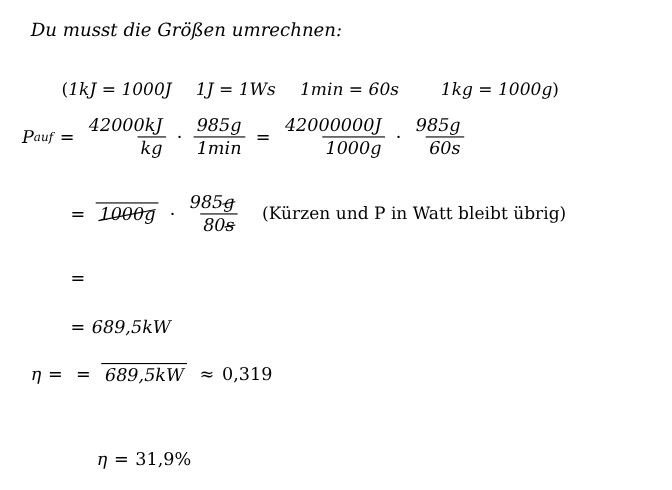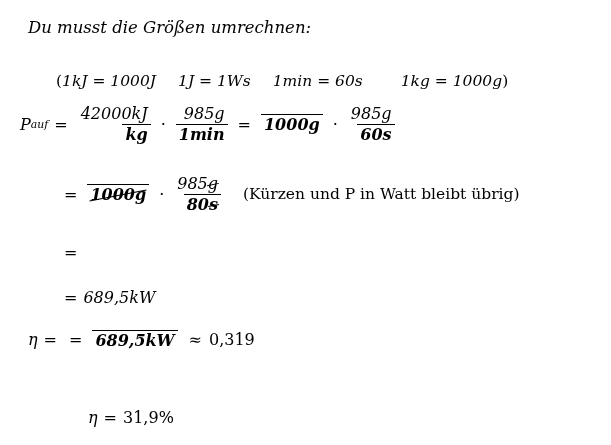--- a/index.html
+++ b/index.html
@@ -59,21 +59,20 @@
     vertical-align: middle;
     margin: 0 4px;
     line-height: 1.12;
   }
   .frac .num {
     padding: 0 3px 1px 3px;
   }
   .frac .den {
     border-top: 1.3px solid #000;
     padding: 1px 3px 0 3px;
-    font-weight: bold;
   }
   .sub {
     font-size: 0.68em;
     vertical-align: sub;
     font-style: italic;
   }
   .op { margin: 0 6px; }
   .dot { margin: 0 6px; font-size: 1.0em; }
 
   
@@ -121,20 +120,21 @@
       <span class="num">42000kJ</span>
       <span class="den">kg</span>
     </span>
     <span class="dot">·</span>
     <span class="frac it">
       <span class="num">985g</span>
       <span class="den">1min</span>
     </span>
     <span class="op">=</span>
     <span class="frac it">
+      <span class="num">42000000J</span>
       <span class="den">1000g</span>
     </span>
     <span class="dot">·</span>
     <span class="frac it">
       <span class="num">985g</span>
       <span class="den">60s</span>
     </span>
   </div>
 
   <div class="line mrow" id="eq2">

